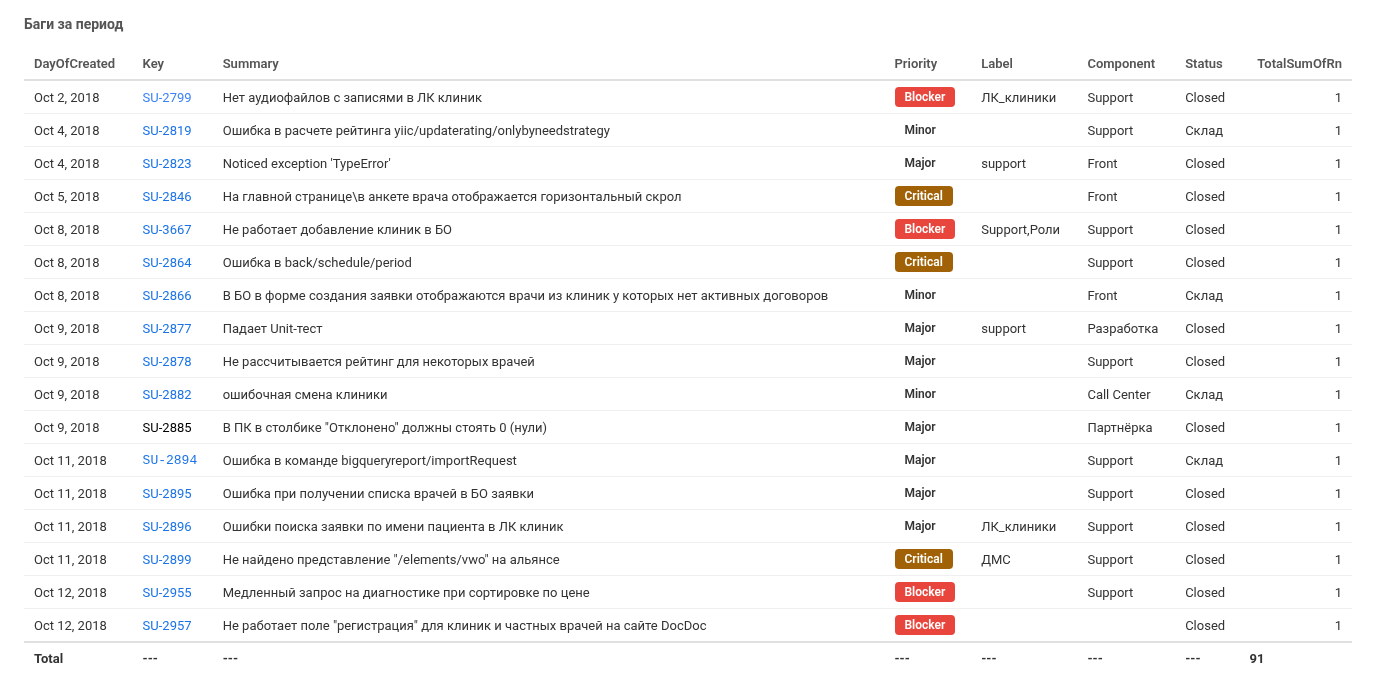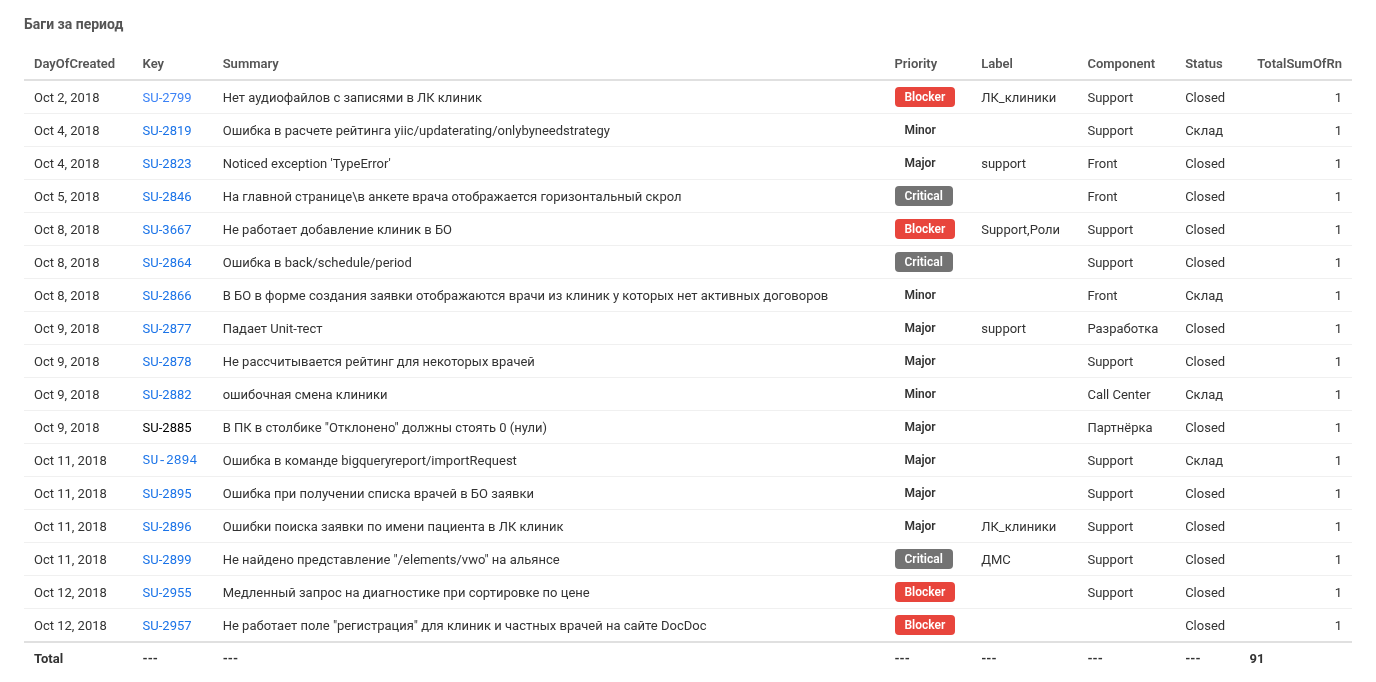--- a/index.html
+++ b/index.html
@@ -51,21 +51,21 @@
     .badge {
       display: inline-block;
       padding: 3px 10px;
       border-radius: 4px;
       font-size: 12px;
       font-weight: 600;
       color: #fff;
       white-space: nowrap;
     }
     .badge-blocker { background: #e8453c; }
-    .badge-critical { background: #737373; }
+    .badge-critical { background: #a16207; }
     .badge-major { color: #333; }
     .badge-minor { color: #333; }
     tfoot tr {
       border-top: 2px solid #e0e0e0;
       font-weight: 700;
     }
     tfoot td {
       padding: 8px 10px;
     }
     tfoot td.right {

